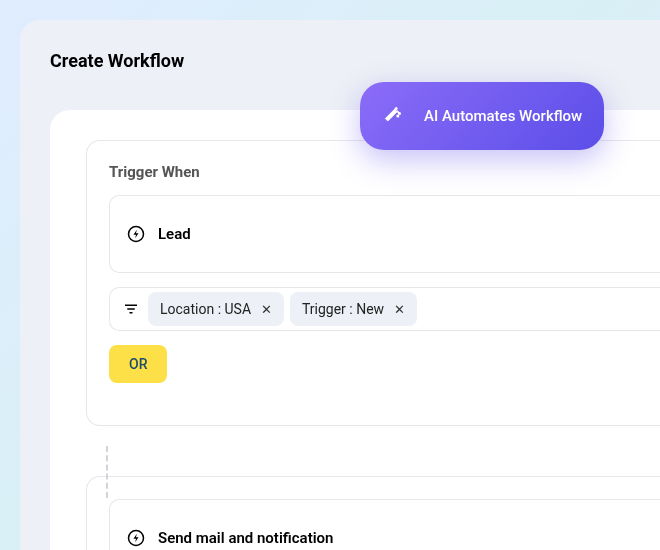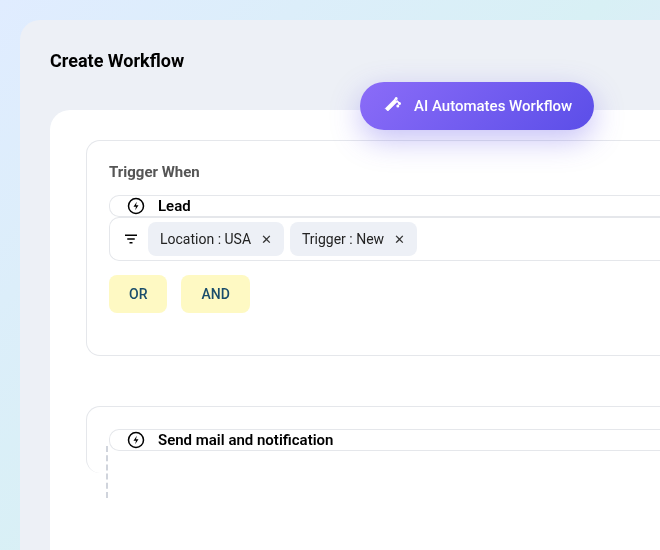--- a/index.html
+++ b/index.html
@@ -1,33 +1,33 @@
 <!DOCTYPE html>
 <html><head>
 <meta charset="utf-8">
 <style>
 *{box-sizing:border-box;margin:0;padding:0;font-family:-apple-system,BlinkMacSystemFont,'Segoe UI',Roboto,sans-serif}
 body{width:660px;height:550px;overflow:hidden;background:linear-gradient(135deg,#e0ecff 0%,#d8f0f5 50%,#e8e4ff 100%);position:relative}
 .panel{position:absolute;left:20px;top:20px;right:0;bottom:0;background:#edf0f6;border-radius:20px 0 0 0;padding:30px 0 0 30px}
 .page-title{font-size:18px;font-weight:700;color:#000;margin-bottom:20px}
 .card{background:#fff;border-radius:20px 0 0 0;padding:30px 0 0 36px;position:absolute;left:30px;top:90px;right:0;bottom:0}
 .section-label{font-size:15px;color:#555;margin-bottom:14px;font-weight:700}
-.field{border:1px solid #e5e7eb;border-radius:10px;padding:0 16px;display:flex;align-items:center;gap:12px;margin-right:0;border-right:none;border-top-right-radius:0;border-bottom-right-radius:0}
+.field{border:1px solid #e5e7eb;border-radius:10px;padding:28px 16px;display:flex;align-items:center;gap:12px;margin-bottom:14px;margin-right:0;border-right:none;border-top-right-radius:0;border-bottom-right-radius:0}
 .field-text{font-size:15px;font-weight:600;color:#000}
 .bolt-icon{width:20px;height:20px;flex-shrink:0}
 .filter-row{border:1px solid #e5e7eb;border-radius:10px;padding:4px 12px;display:flex;align-items:center;gap:6px;margin-bottom:14px;border-right:none;border-top-right-radius:0;border-bottom-right-radius:0}
 .filter-icon{width:18px;height:18px;flex-shrink:0;margin-right:2px}
 .chip{background:#edf0f6;border-radius:8px;padding:9px 12px;display:flex;align-items:center;gap:6px;font-size:14px;color:#222}
 .chip-x{font-size:13px;color:#333;margin-left:4px;cursor:pointer}
 .logic-row{display:flex;gap:14px;margin-bottom:20px}
-.logic-btn{background:#fef9c3;border:none;border-radius:8px;padding:11px 20px;font-size:14px;font-weight:500;color:#1a4d6b;cursor:pointer}
+.logic-btn{background:#fde047;border:none;border-radius:8px;padding:11px 20px;font-size:14px;font-weight:500;color:#1a4d6b;cursor:pointer}
 .section-block{border:1px solid #e5e7eb;border-radius:14px;padding:22px 0 22px 22px;margin-bottom:0;border-right:none;border-top-right-radius:0;border-bottom-right-radius:0;position:relative}
 .connector{position:absolute;left:56px;top:336px;width:1px;height:52px;border-left:2px dashed #d0d4dc}
 .then-block{margin-top:50px;border:1px solid #e5e7eb;border-radius:14px;padding:22px 0 22px 22px;border-right:none;border-top-right-radius:0;border-bottom-right-radius:0;border-bottom:none}
-.ai-btn{position:absolute;top:82px;left:360px;background:linear-gradient(135deg,#8b6cf8 0%,#5b4ee8 100%);color:#fff;border:none;border-radius:24px;padding:14px 22px;font-size:15px;font-weight:500;display:flex;align-items:center;gap:12px;cursor:pointer;box-shadow:0 10px 30px rgba(91,78,232,.35)}
+.ai-btn{position:absolute;top:82px;left:360px;background:linear-gradient(135deg,#8b6cf8 0%,#5b4ee8 100%);color:#fff;border:none;border-radius:24px;padding:24px 22px;font-size:15px;font-weight:500;display:flex;align-items:center;gap:22px;cursor:pointer;box-shadow:0 10px 30px rgba(91,78,232,.35)}
 .wand-icon{width:20px;height:20px}
 </style>
 </head>
 <body>
 
 <div class="panel">
   <div class="page-title">Create Workflow</div>
 
   <div class="card">
 
@@ -53,21 +53,20 @@
           <span class="chip-x">✕</span>
         </div>
         <div class="chip">
           <span>Trigger : New</span>
           <span class="chip-x">✕</span>
         </div>
       </div>
 
       <div class="logic-row">
         <button class="logic-btn">OR</button>
-        <button class="logic-btn">AND</button>
       </div>
     </div>
 
     <div class="connector"></div>
 
     <div class="then-block">
       <div class="field">
         <svg class="bolt-icon" viewBox="0 0 24 24" fill="none" stroke="#000" stroke-width="1.8">
           <circle cx="12" cy="12" r="9"></circle>
           <path d="M13 7l-4 6h3l-1 4 4-6h-3l1-4z" fill="#000" stroke="none"></path>

